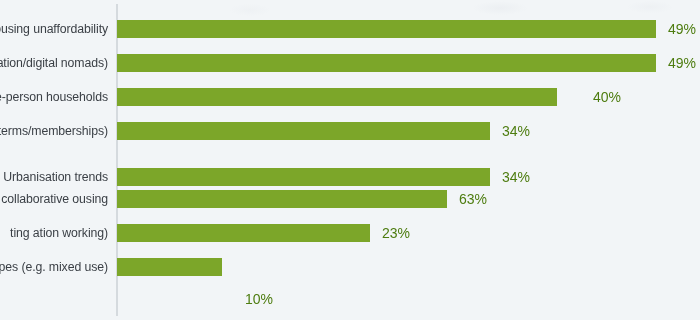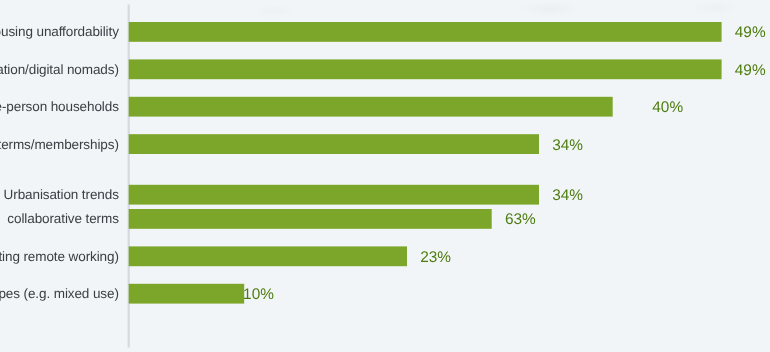--- a/index.html
+++ b/index.html
@@ -134,38 +134,38 @@
 
     <div class="row" style="top:164px;">
       <div class="row-label">Urbanisation trends</div>
       <div class="bar-wrap">
         <div class="bar" style="width:373px;"></div>
         <div class="bar-value" style="left:385px;">34%</div>
       </div>
     </div>
 
     <div class="row" style="top:186px;">
-      <div class="row-label">collaborative terms</div>
+      <div class="row-label">collaborative ousing</div>
       <div class="bar-wrap">
         <div class="bar" style="width:330px;"></div>
         <div class="bar-value" style="left:342px;">63%</div>
       </div>
     </div>
 
     <div class="row" style="top:220px;">
-      <div class="row-label">ting remote working)</div>
+      <div class="row-label">ting ation working)</div>
       <div class="bar-wrap">
         <div class="bar" style="width:253px;"></div>
         <div class="bar-value" style="left:265px;text-align:center;">23%</div>
       </div>
     </div>
 
     <div class="row" style="top:254px;">
       <div class="row-label">ypes (e.g. mixed use)</div>
       <div class="bar-wrap">
         <div class="bar" style="width:105px;"></div>
-        <div class="bar-value" style="left:104px;">10%</div>
+        <div class="bar-value" style="left:128px;margin-top:32px;">10%</div>
       </div>
     </div>
 
 
   </div>
 </div>
 
 </body></html>

